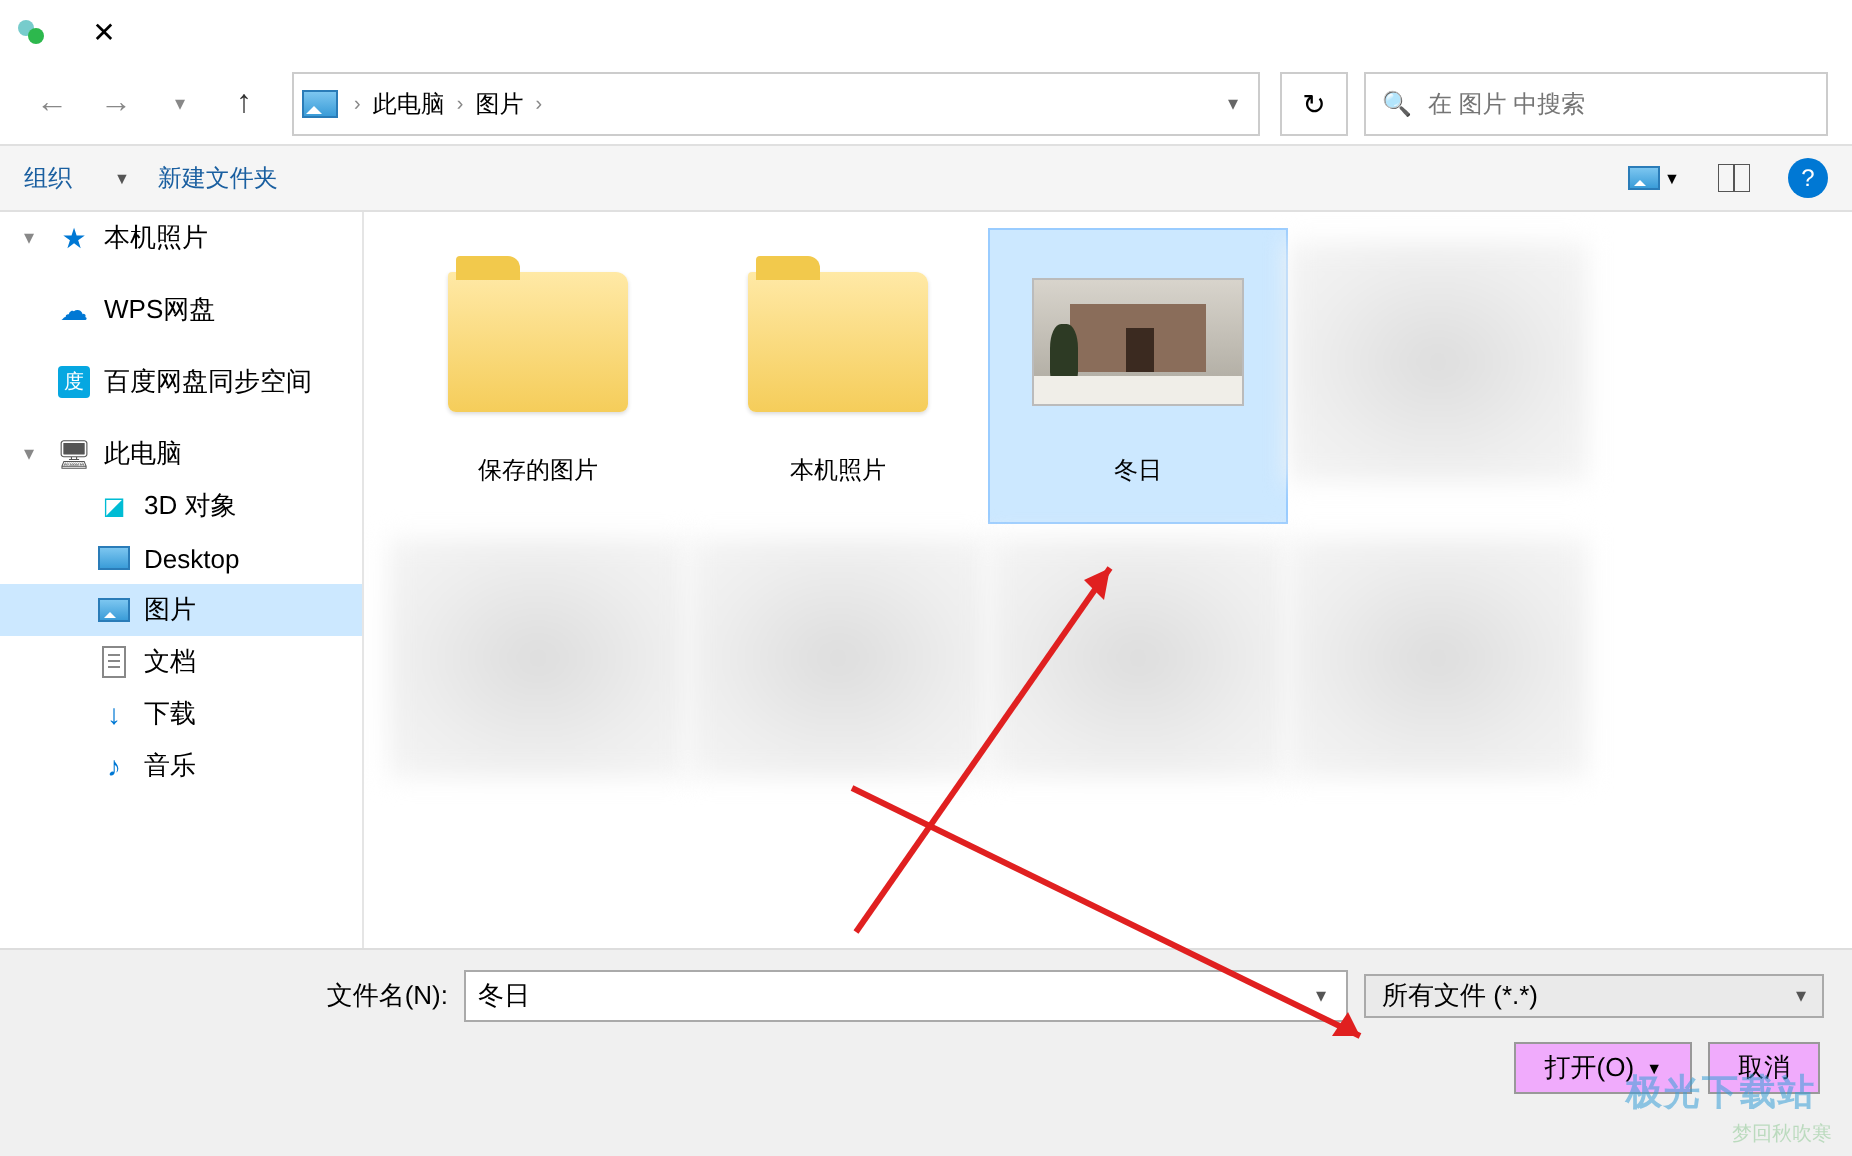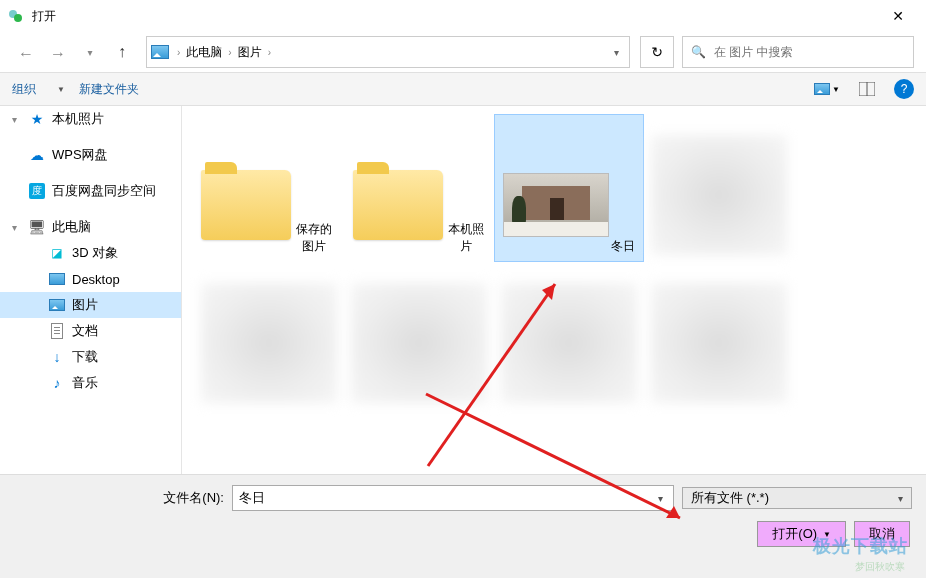--- a/index.html
+++ b/index.html
@@ -59,21 +59,21 @@
 .ico-video::before{left:0;} .ico-video::after{right:0;}
 .ico-pic { width:16px; height:12px; background:linear-gradient(#7cc6f0,#3a9cd8); border:1px solid #2a7cb8; position:relative; }
 .ico-pic::after { content:""; position:absolute; bottom:1px; left:2px; width:0; height:0; border-left:3px solid transparent; border-right:3px solid transparent; border-bottom:3px solid #fff; }
 .ico-doc { width:12px; height:16px; background:#fff; border:1px solid #888; position:relative; }
 .ico-doc::after { content:""; position:absolute; top:3px; left:2px; right:2px; height:1px; background:#888; box-shadow:0 3px 0 #888, 0 6px 0 #888; }
 .ico-dl { color:#0078d4; font-size:14px; }
 .ico-music { color:#0078d4; font-size:14px; }
 
 
 .filepane { flex: 1; padding: 8px 12px; overflow: auto; display: flex; flex-wrap: wrap; align-content: flex-start; gap: 0; }
-.fileitem { width: 150px; height: 148px; display: flex; flex-direction: row; align-items: flex-end; justify-content: flex-start; padding: 6px; cursor: pointer; border: 1px solid transparent; }
+.fileitem { width: 150px; height: 148px; display: flex; flex-direction: column; align-items: center; justify-content: flex-start; padding: 6px; cursor: pointer; border: 1px solid transparent; }
 .fileitem.sel { background: #cce8ff; border: 1px solid #99ccff; }
 .thumb { width: 110px; height: 100px; display: flex; align-items: center; justify-content: center; }
 .folder-ico { width: 90px; height: 70px; background: linear-gradient(#ffe9a6,#f5cd5a); border-radius: 2px 6px 4px 4px; position: relative; box-shadow: 0 1px 2px rgba(0,0,0,0.15); }
 .folder-ico::before { content:""; position:absolute; top:-8px; left:4px; width:32px; height:12px; background:#f2c94c; border-radius:2px 6px 0 0; }
 .img-thumb { width: 106px; height: 64px; background: linear-gradient(180deg,#d8d4cc 0%, #aaa69c 100%); border: 1px solid #bbb; position: relative; overflow:hidden; }
 .img-thumb .building { position:absolute; left:18px; right:18px; top:12px; bottom:16px; background:#8a6d5a; }
 .img-thumb .door { position:absolute; left:46px; bottom:16px; width:14px; height:22px; background:#3b2a20; }
 .img-thumb .snow { position:absolute; left:0; right:0; bottom:0; height:14px; background:#f0eee8; }
 .img-thumb .tree { position:absolute; left:8px; bottom:10px; width:14px; height:30px; background:#2d3a24; border-radius:40% 40% 20% 20%; }
 .blur-thumb { width: 150px; height: 120px; background: radial-gradient(ellipse at center, #ddd 0%, #eee 60%, #f5f5f5 100%); filter: blur(6px); }
@@ -92,33 +92,32 @@
 .btn { height: 26px; padding: 0 14px; border: 1px solid #999; background: #f0abfc; font-size: 13px; display: flex; align-items: center; cursor: pointer; }
 .btn .dd { font-size: 8px; margin-left: 6px; }
 
 
 .arrow { position: absolute; pointer-events: none; }
 .arrow svg line { stroke: #e02020; stroke-width: 3; }
 .arrow svg polygon { fill: #e02020; }
 
 
 .watermark { position: absolute; right: 18px; bottom: 20px; font-size: 18px; font-weight: 600; color: #3aa0d8; opacity: 0.55; letter-spacing: 1px; }
-.watermark2 { position: absolute; right: 21px; bottom: 4px; font-size: 10px; color: #88c68e; opacity: 0.5; }
+.watermark2 { position: absolute; right: 10px; bottom: 4px; font-size: 10px; color: #88c68e; opacity: 0.5; }
 </style>
 </head>
 <body>
 
 <div class="titlebar">
   <span class="appicon">
     <svg viewBox="0 0 16 16" width="16" height="16">
         <circle cx="5" cy="6" r="4" fill="#7cc"></circle>
         <circle cx="10" cy="10" r="4" fill="#2db84d"></circle>
       </svg>
   </span>
-  <span class="title">打开</span>
   <span class="close">✕</span>
 </div>
 
 <div class="navbar">
   <div class="navbtn">←</div>
   <div class="navbtn">→</div>
   <div class="navbtn" style="font-size:10px">▾</div>
   <div class="navbtn enabled">↑</div>
   <div class="addressbar">
     <span class="picicon"></span>

